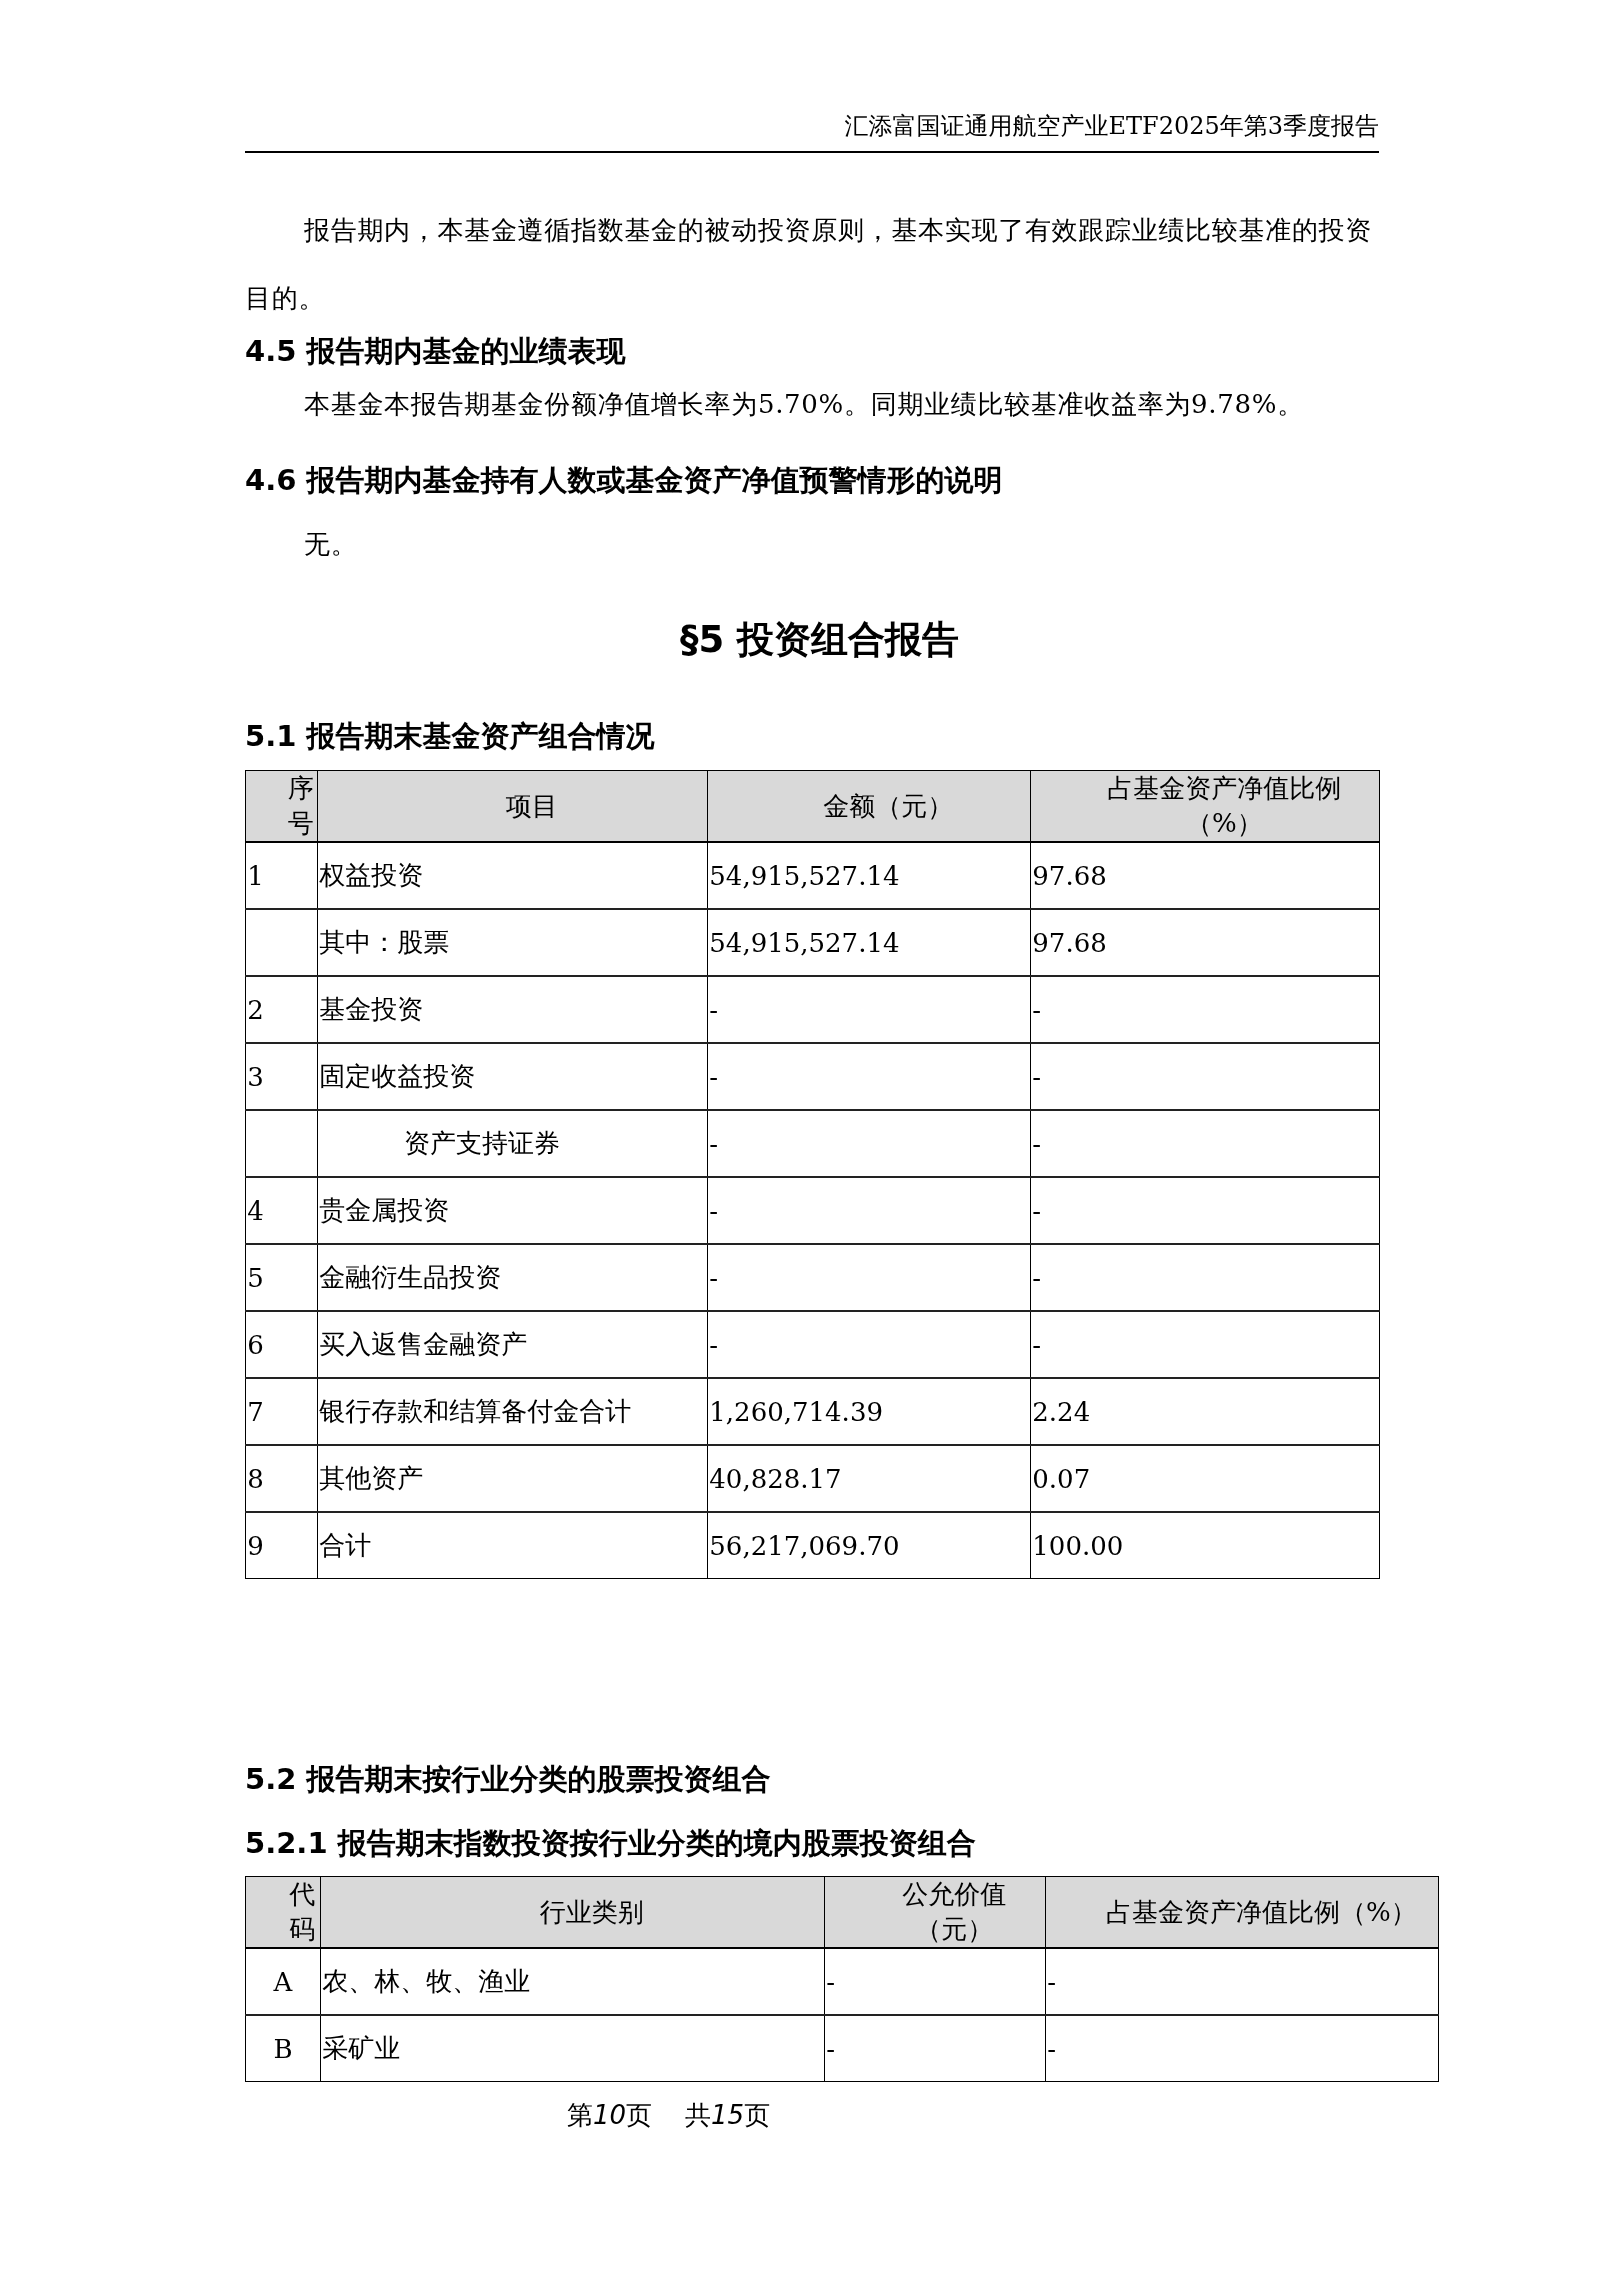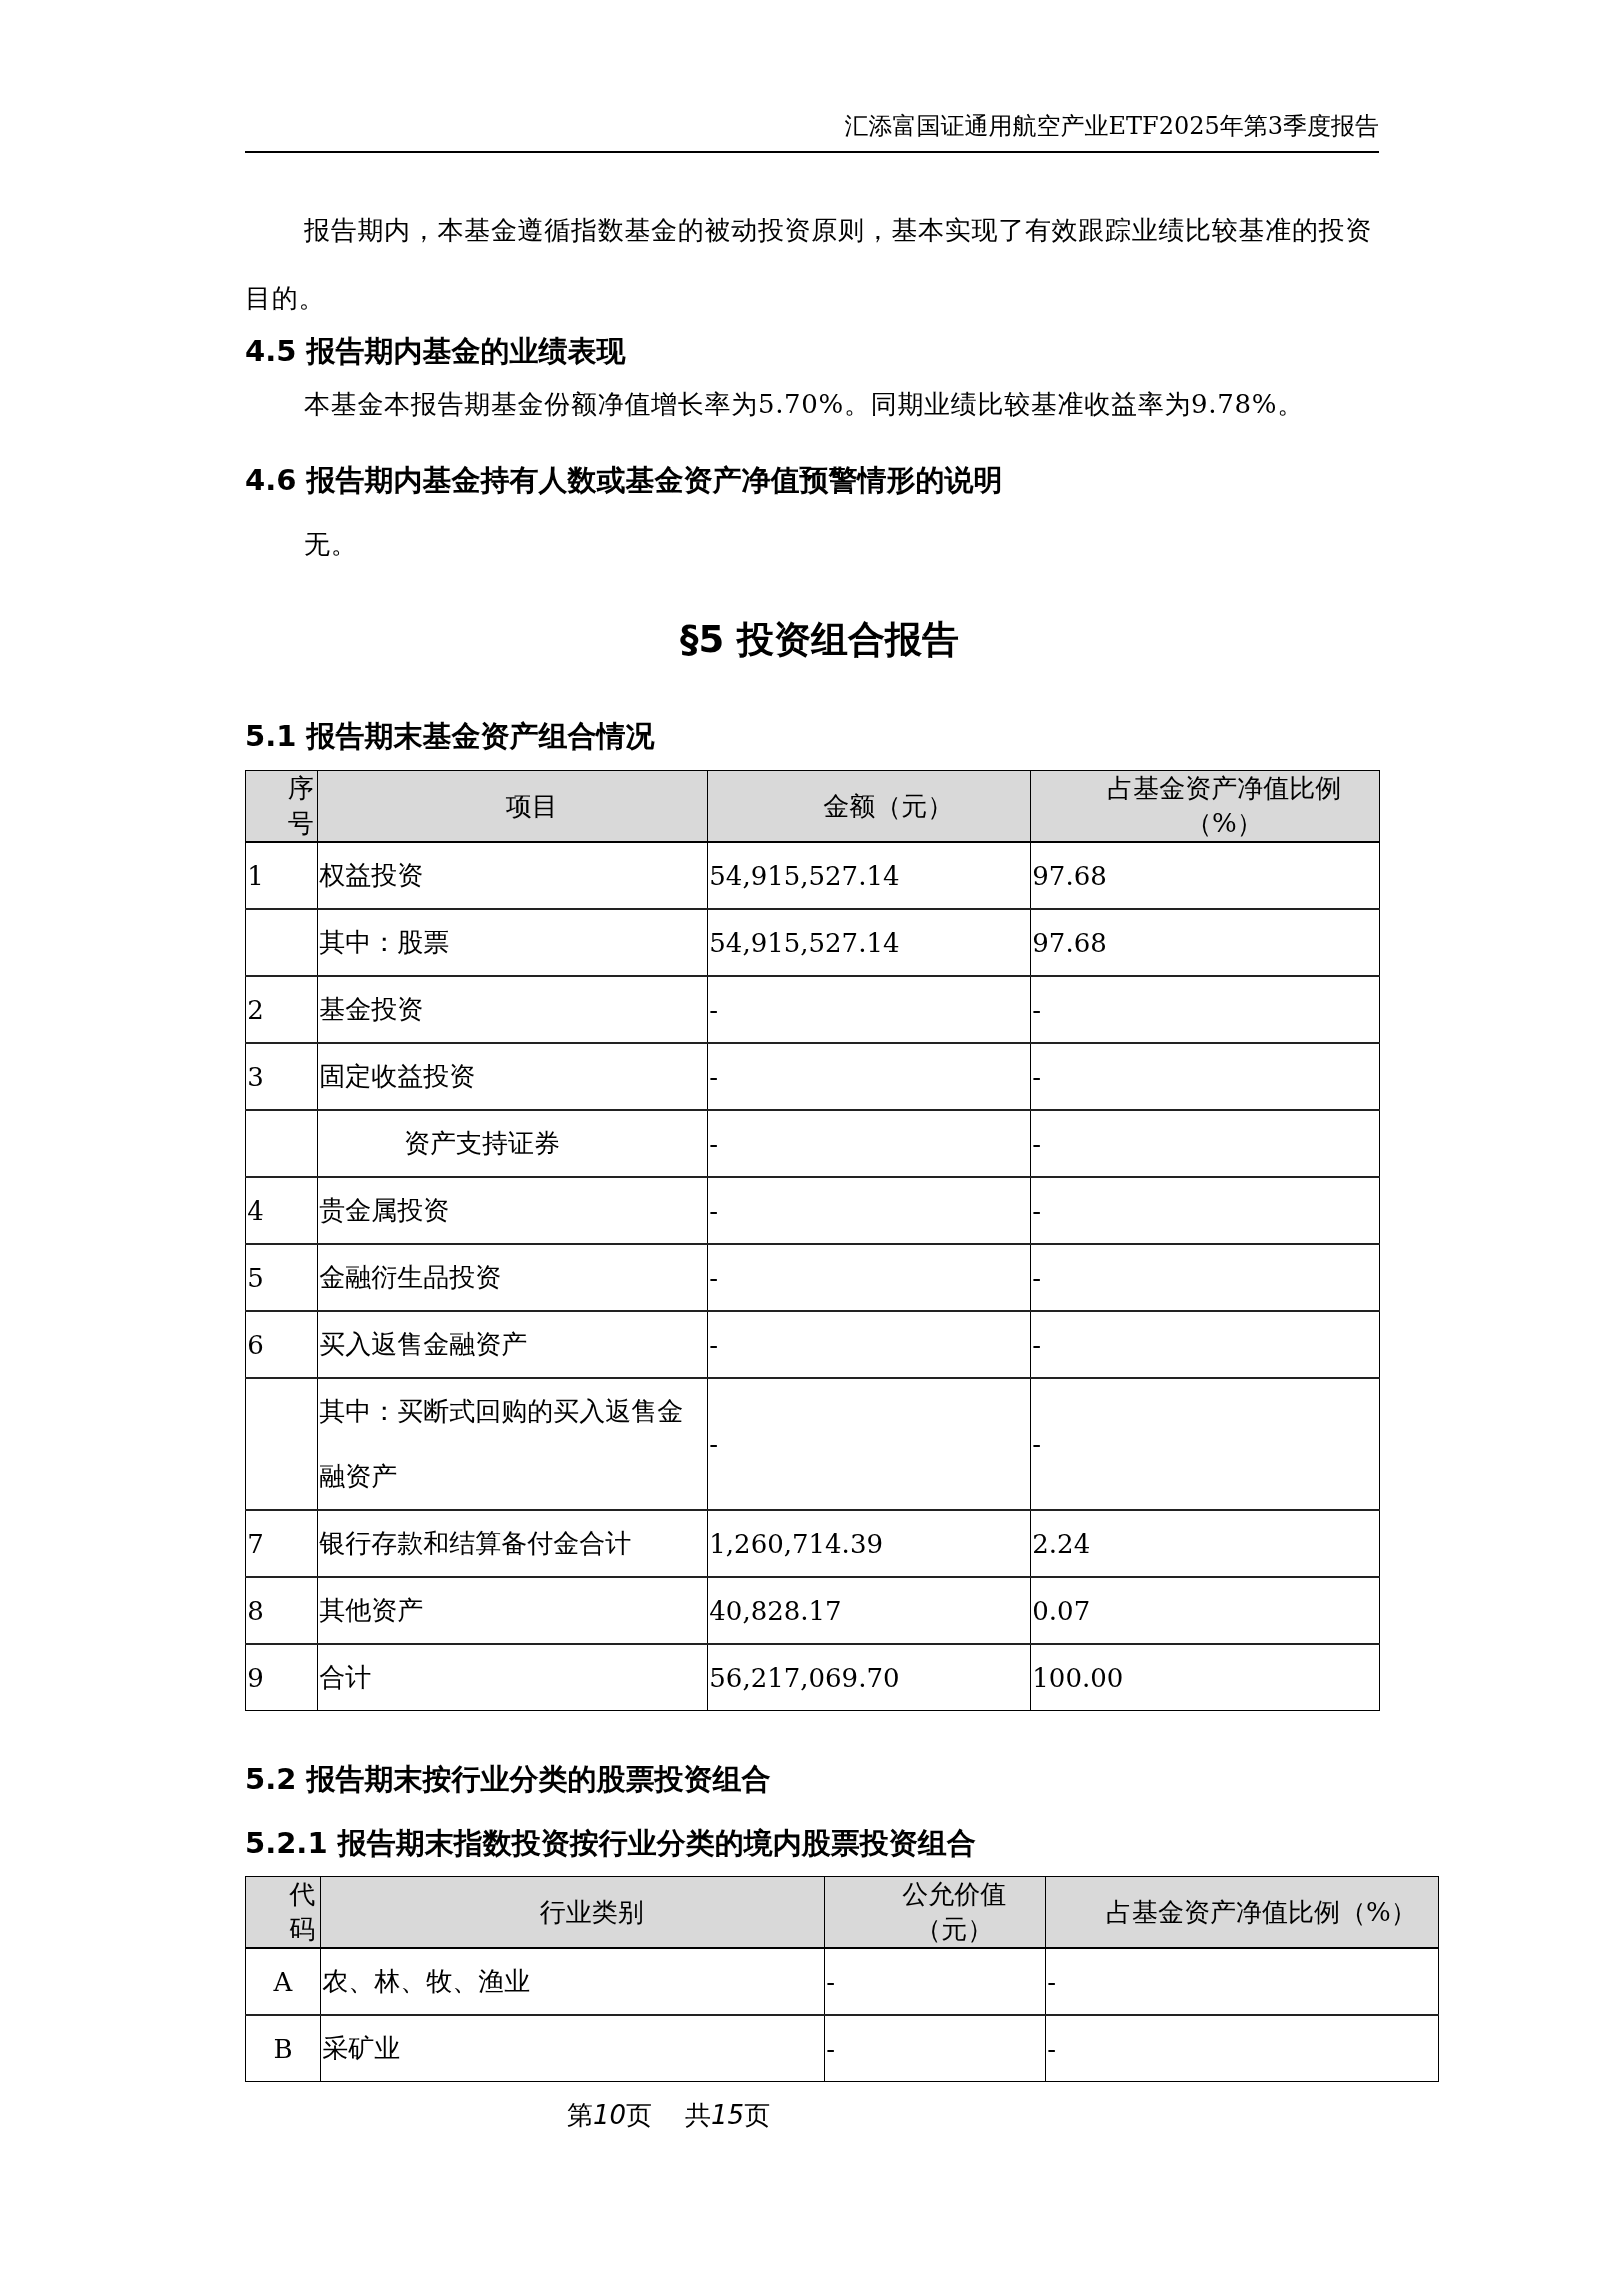--- a/index.html
+++ b/index.html
@@ -126,26 +126,20 @@
       <td class="item">金融衍生品投资</td>
       <td class="num">-</td>
       <td class="num">-</td>
     </tr>
     <tr style="height:65px">
       <td class="seq">6</td>
       <td class="item">买入返售金融资产</td>
       <td class="num">-</td>
       <td class="num">-</td>
     </tr>
-    <tr style="height:129px">
-      <td class="seq"></td>
-      <td class="item">其中：买断式回购的买入返售金融资产</td>
-      <td class="num">-</td>
-      <td class="num">-</td>
-    </tr>
     <tr style="height:65px">
       <td class="seq">7</td>
       <td class="item">银行存款和结算备付金合计</td>
       <td class="num">1,260,714.39</td>
       <td class="num">2.24</td>
     </tr>
     <tr style="height:65px">
       <td class="seq">8</td>
       <td class="item">其他资产</td>
       <td class="num">40,828.17</td>

